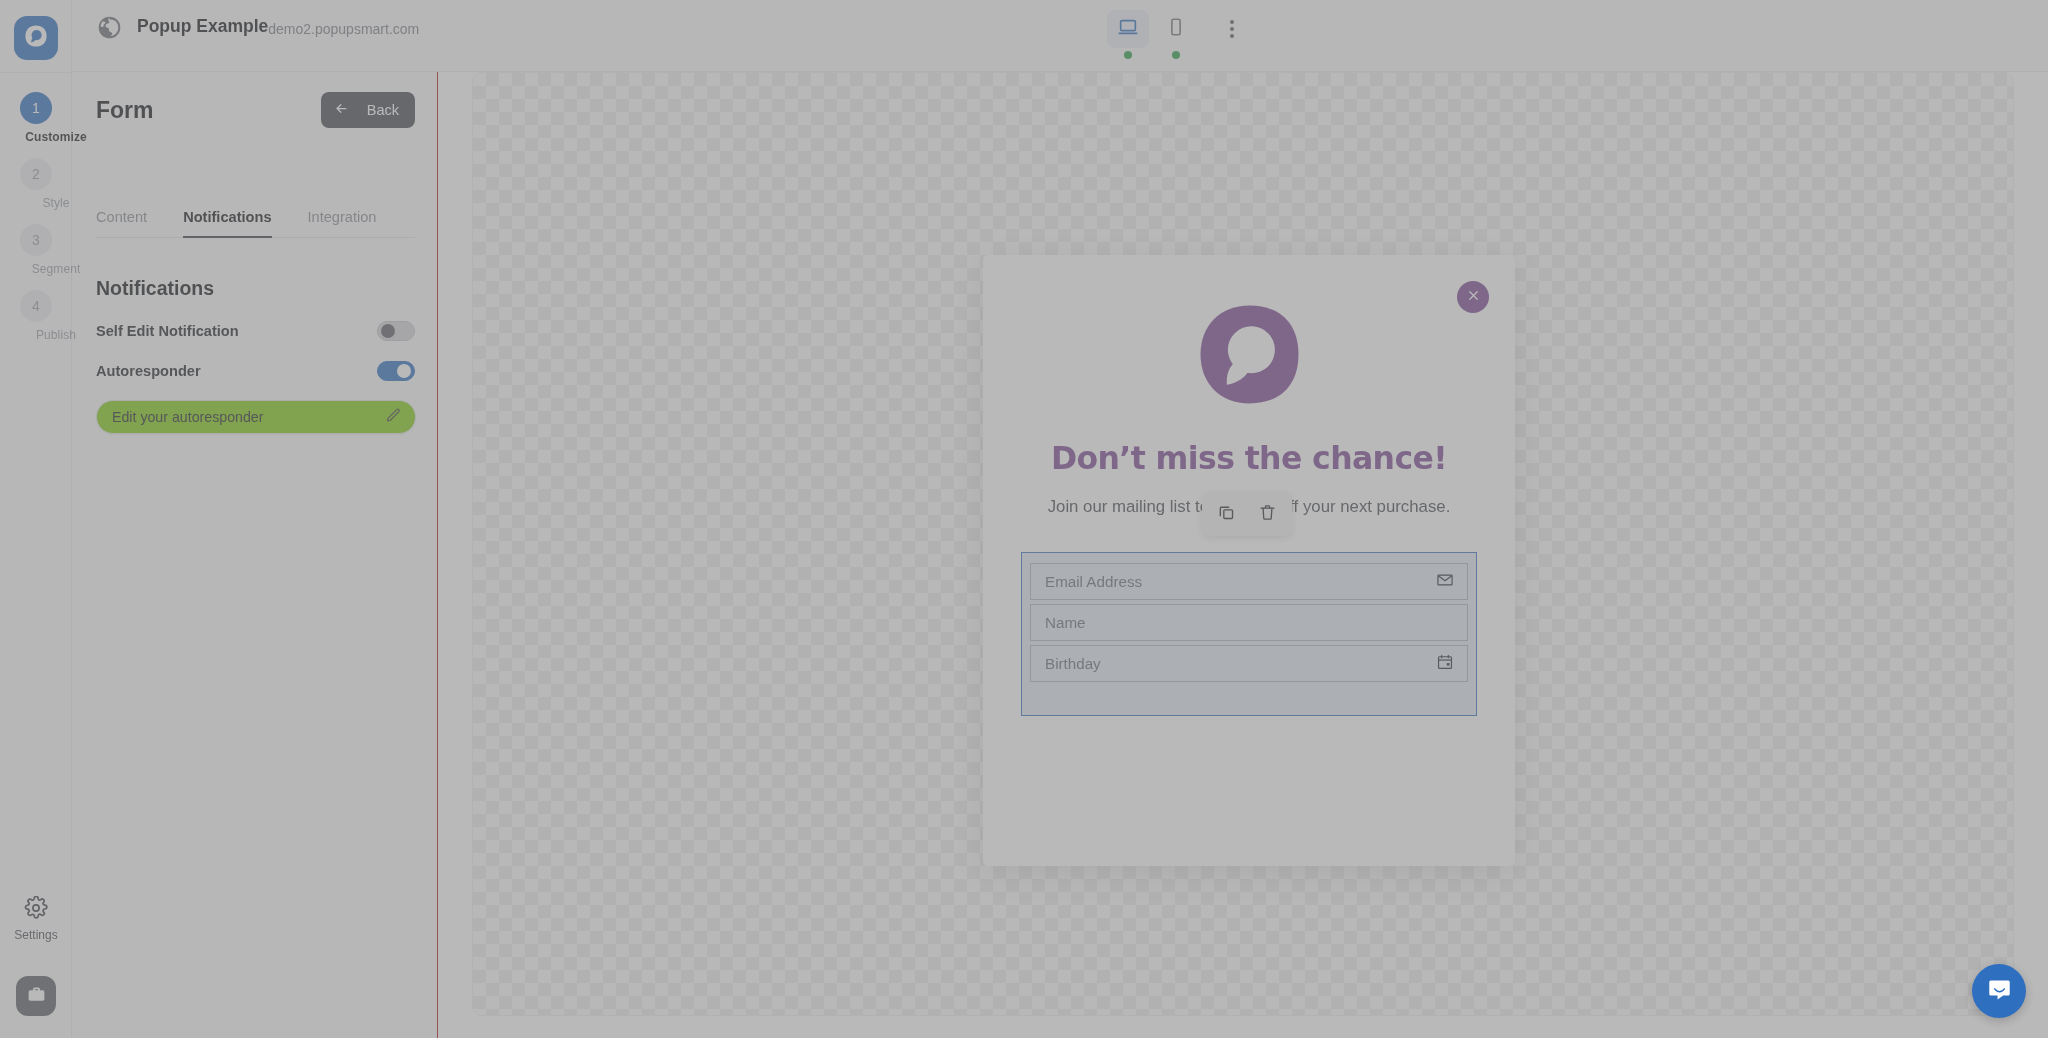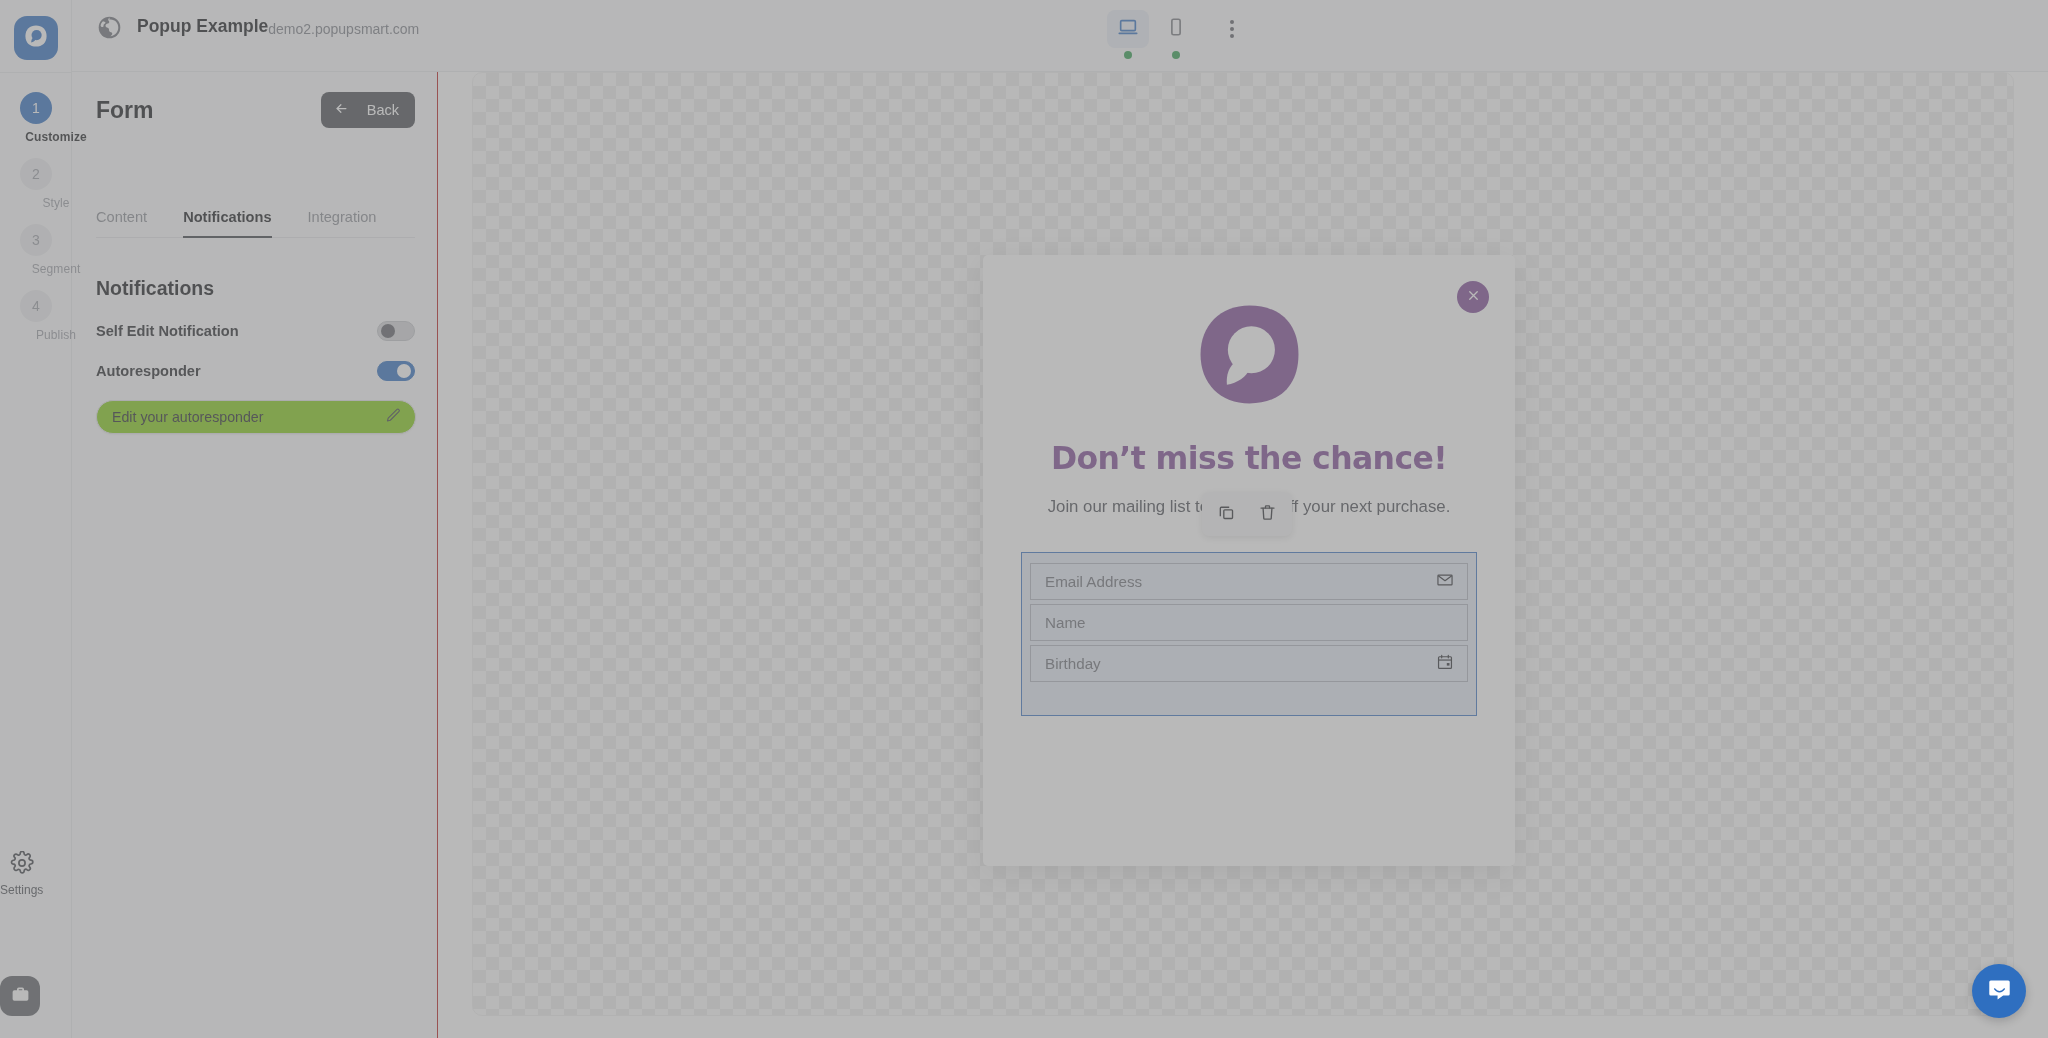--- a/index.html
+++ b/index.html
@@ -54,21 +54,21 @@
     font-size: 14px; font-weight: 500;
   }
   .step.active .step-circle { background: #2f6fc0; color: #fff; }
   .step-label {
     margin-top: 6px; font-size: 12px; color: #9a9da5; letter-spacing: .1px; margin-left: 40px;
   }
   .step.active .step-label { color: #1d1f23; font-weight: 700; }
 
   .rail-bottom {
     position: absolute; left: 0; bottom: 22px; width: 72px;
-    display: flex; flex-direction: column; align-items: flex-start; gap: 45px;
+    display: flex; flex-direction: column; align-items: center;
   }
   .settings-item { display:flex; flex-direction:column; align-items:center; cursor:pointer; }
   .settings-label { font-size: 12px; color:#4b4e55; margin-top: 4px; }
   .workspace-badge {
     margin-top: 34px;
     width: 40px; height: 40px; border-radius: 12px;
     background: #5d6167;
     display:flex; align-items:center; justify-content:center;
     cursor: pointer;
   }

